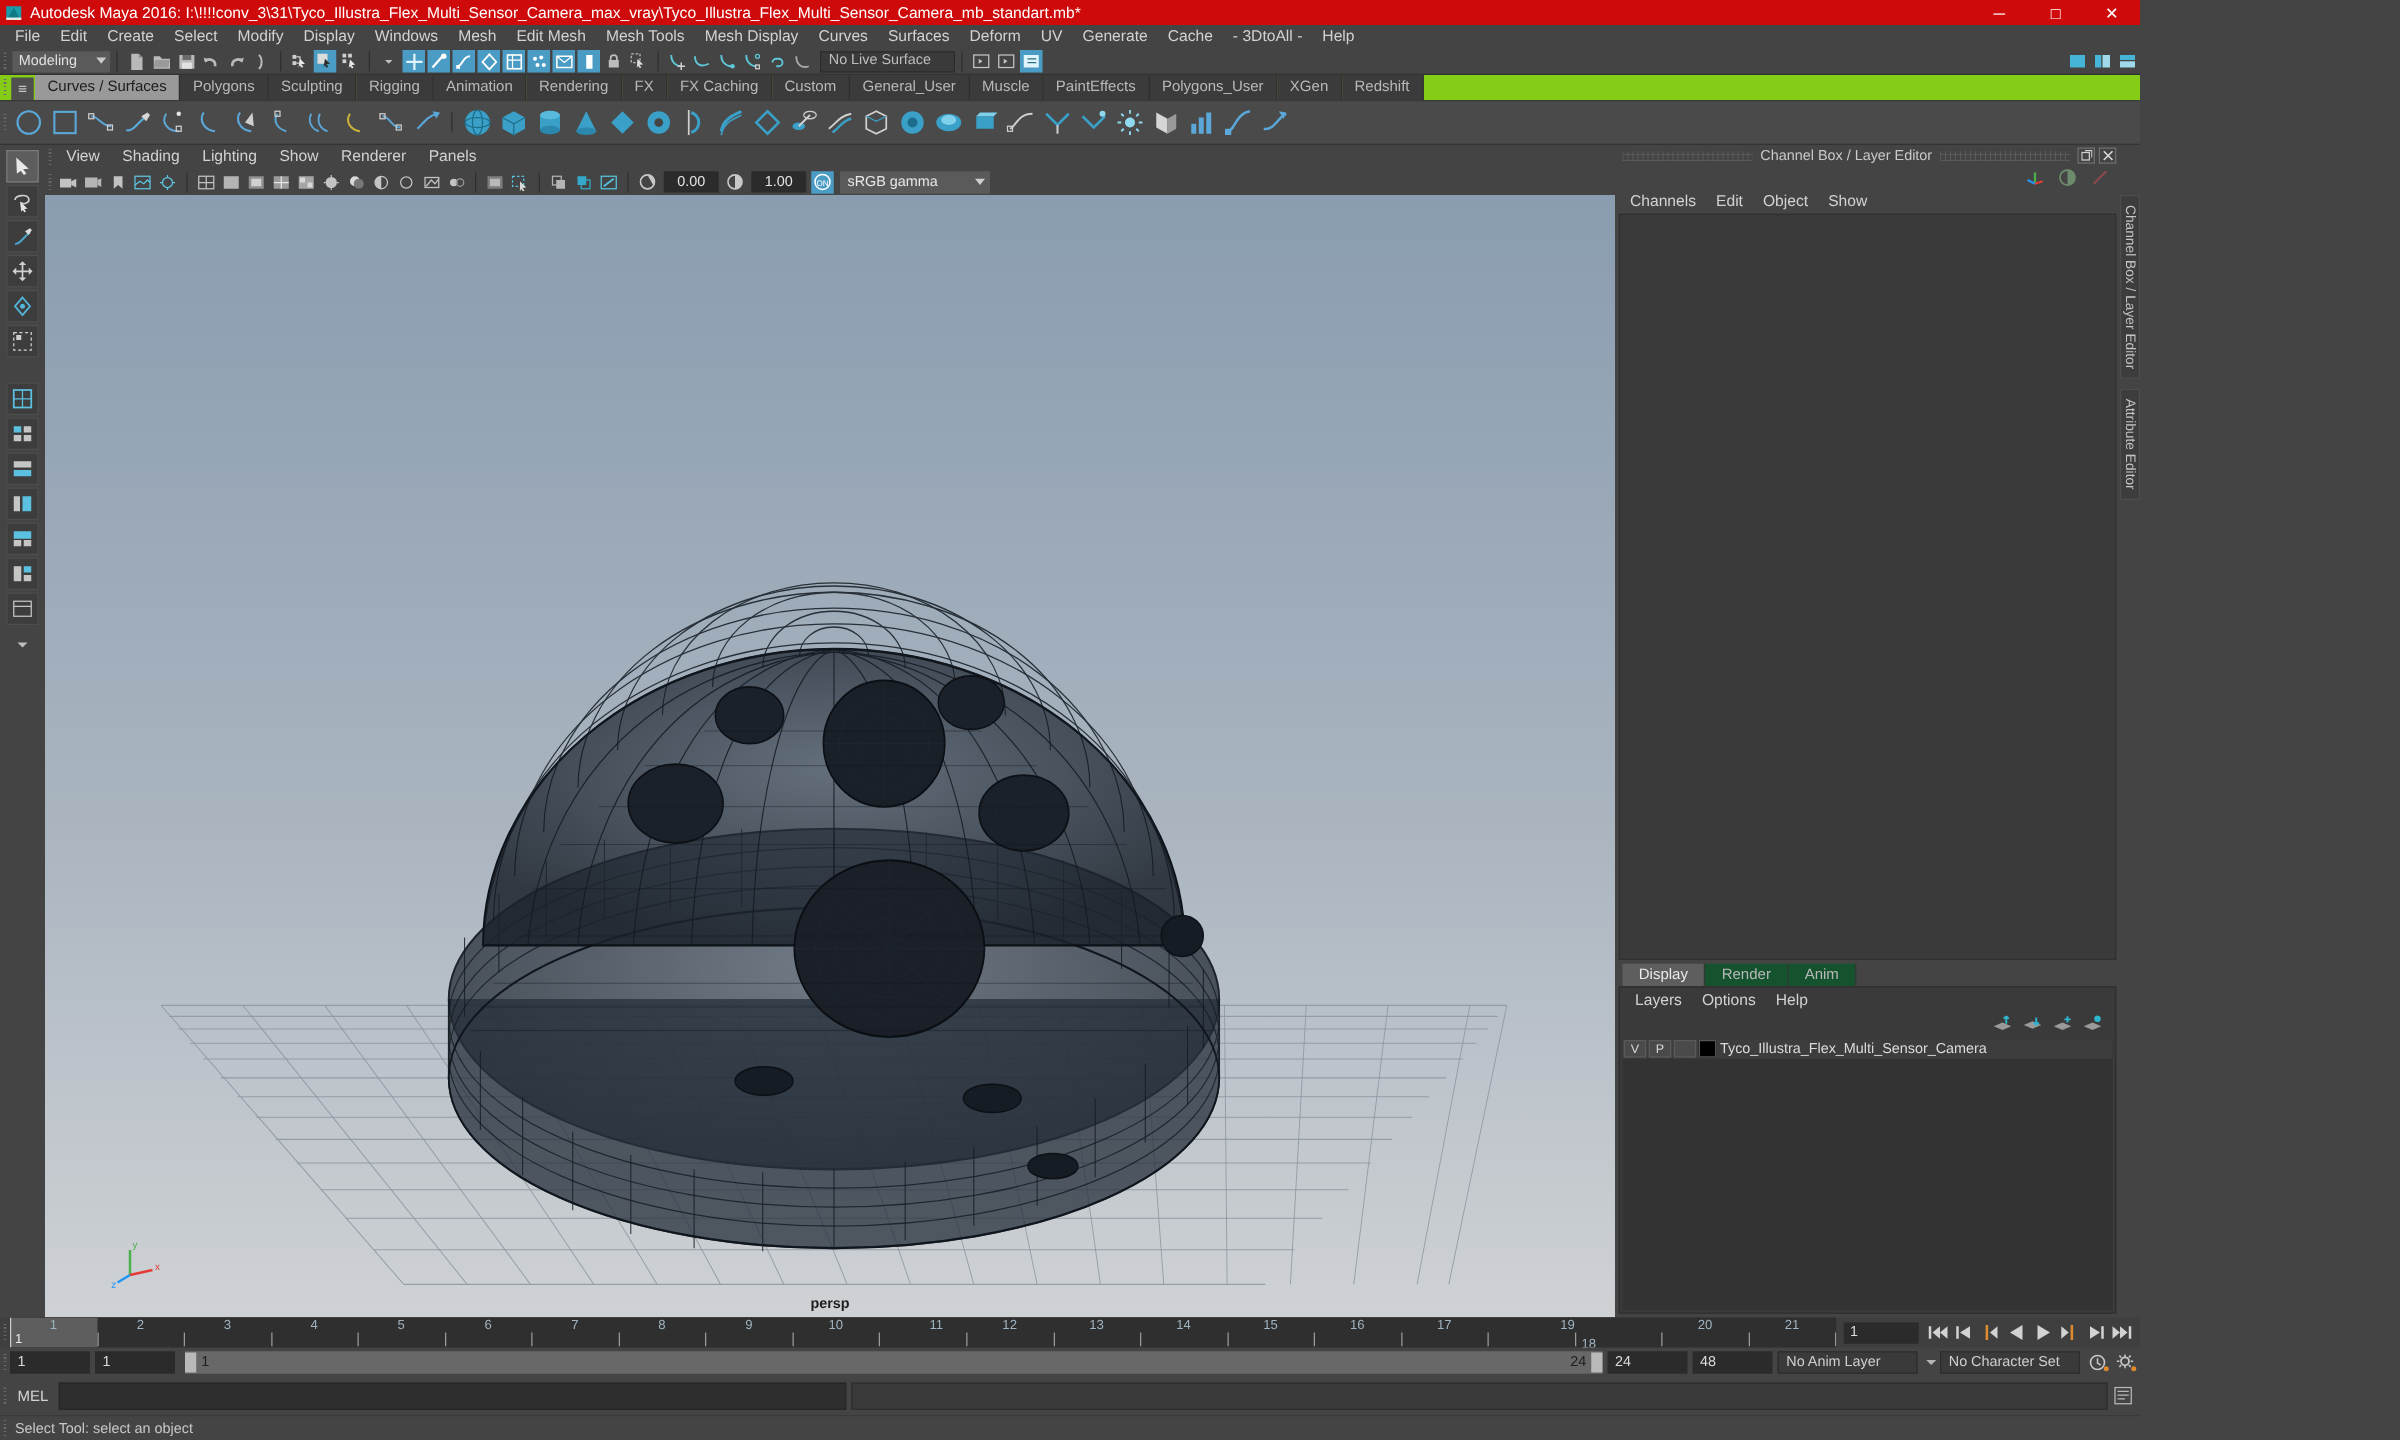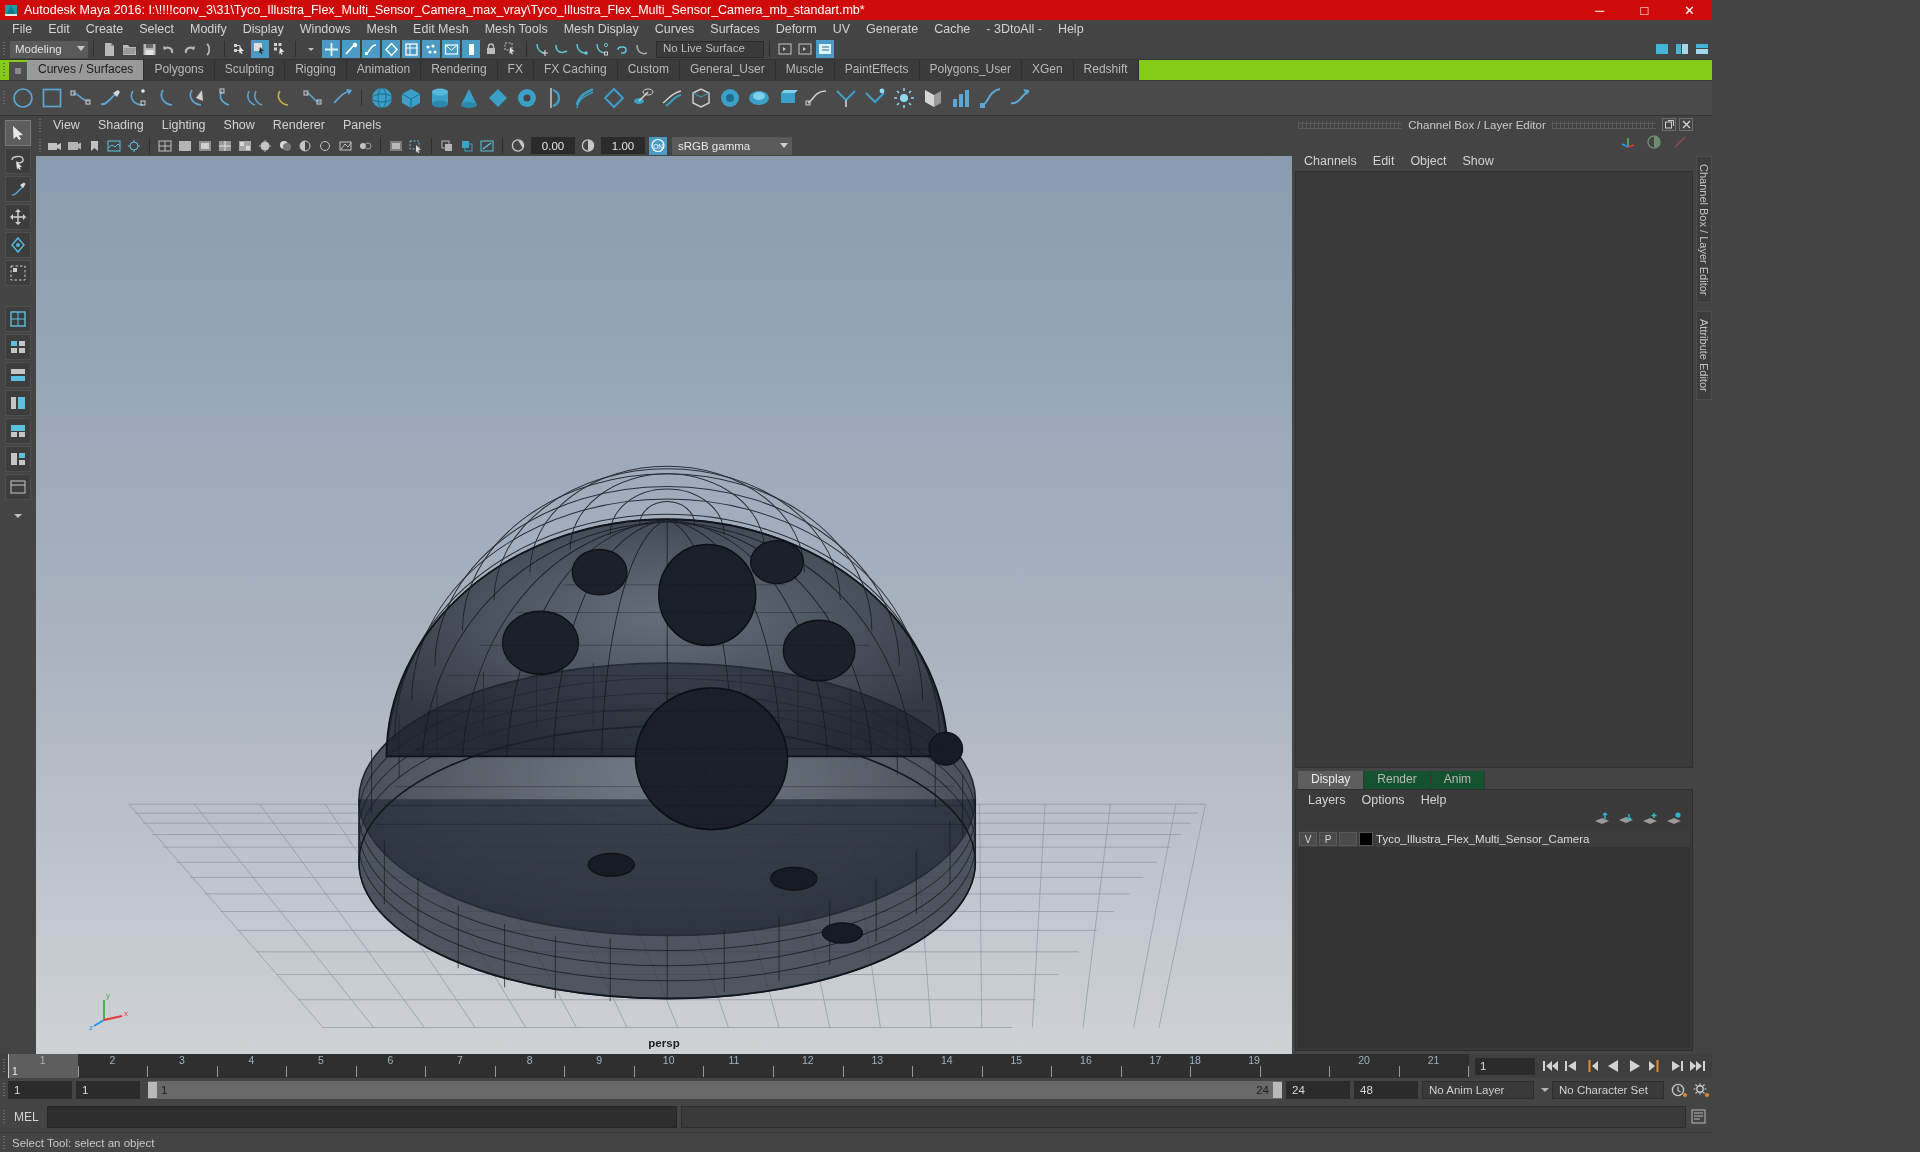--- a/index.html
+++ b/index.html
@@ -1248,35 +1248,35 @@
           <div class="tklabel" style="left: 382.479px;">6</div>
           <div class="tk" style="left: 486.792px;"></div>
           <div class="tklabel" style="left: 452.021px;">7</div>
           <div class="tk" style="left: 556.333px;"></div>
           <div class="tklabel" style="left: 521.562px;">8</div>
           <div class="tk" style="left: 625.875px;"></div>
           <div class="tklabel" style="left: 591.104px;">9</div>
           <div class="tk" style="left: 695.417px;"></div>
           <div class="tklabel" style="left: 660.646px;">10</div>
           <div class="tk" style="left: 764.958px;"></div>
-          <div class="tklabel" style="left: 726px; text-align: right;">11</div>
+          <div class="tklabel" style="left: 741px; text-align: right;">11</div>
           <div class="tk" style="left: 834.5px;"></div>
           <div class="tklabel" style="left: 799.729px;">12</div>
           <div class="tk" style="left: 904.042px;"></div>
           <div class="tklabel" style="left: 869.271px;">13</div>
           <div class="tk" style="left: 973.583px;"></div>
           <div class="tklabel" style="left: 938.812px;">14</div>
           <div class="tk" style="left: 1043.12px;"></div>
           <div class="tklabel" style="left: 1008.35px;">15</div>
           <div class="tk" style="left: 1112.67px;"></div>
           <div class="tklabel" style="left: 1077.9px;">16</div>
           <div class="tk" style="left: 1182.21px;"></div>
           <div class="tklabel" style="left: 1147.44px;">17</div>
           <div class="tk" style="left: 1251.75px;"></div>
-          <div class="tklabel" style="left: 1187px;">18</div>
+          <div class="tklabel" style="left: 1263px; margin-top: 15px;">18</div>
           <div class="tk" style="left: 1321.29px;"></div>
           <div class="tklabel" style="left: 1246px;">19</div>
           <div class="tk" style="left: 1390.83px;"></div>
           <div class="tklabel" style="left: 1356.06px;">20</div>
           <div class="tk" style="left: 1460.38px;"></div>
           <div class="tklabel" style="left: 1425.6px;">21</div>
           <div class="tk" style="left: 1529.92px;"></div>
           <div class="tklabel" style="left: 1495.15px;">22</div>
           <div class="tk" style="left: 1599.46px;"></div>
           <div class="tklabel" style="left: 1564.69px;">23</div>

